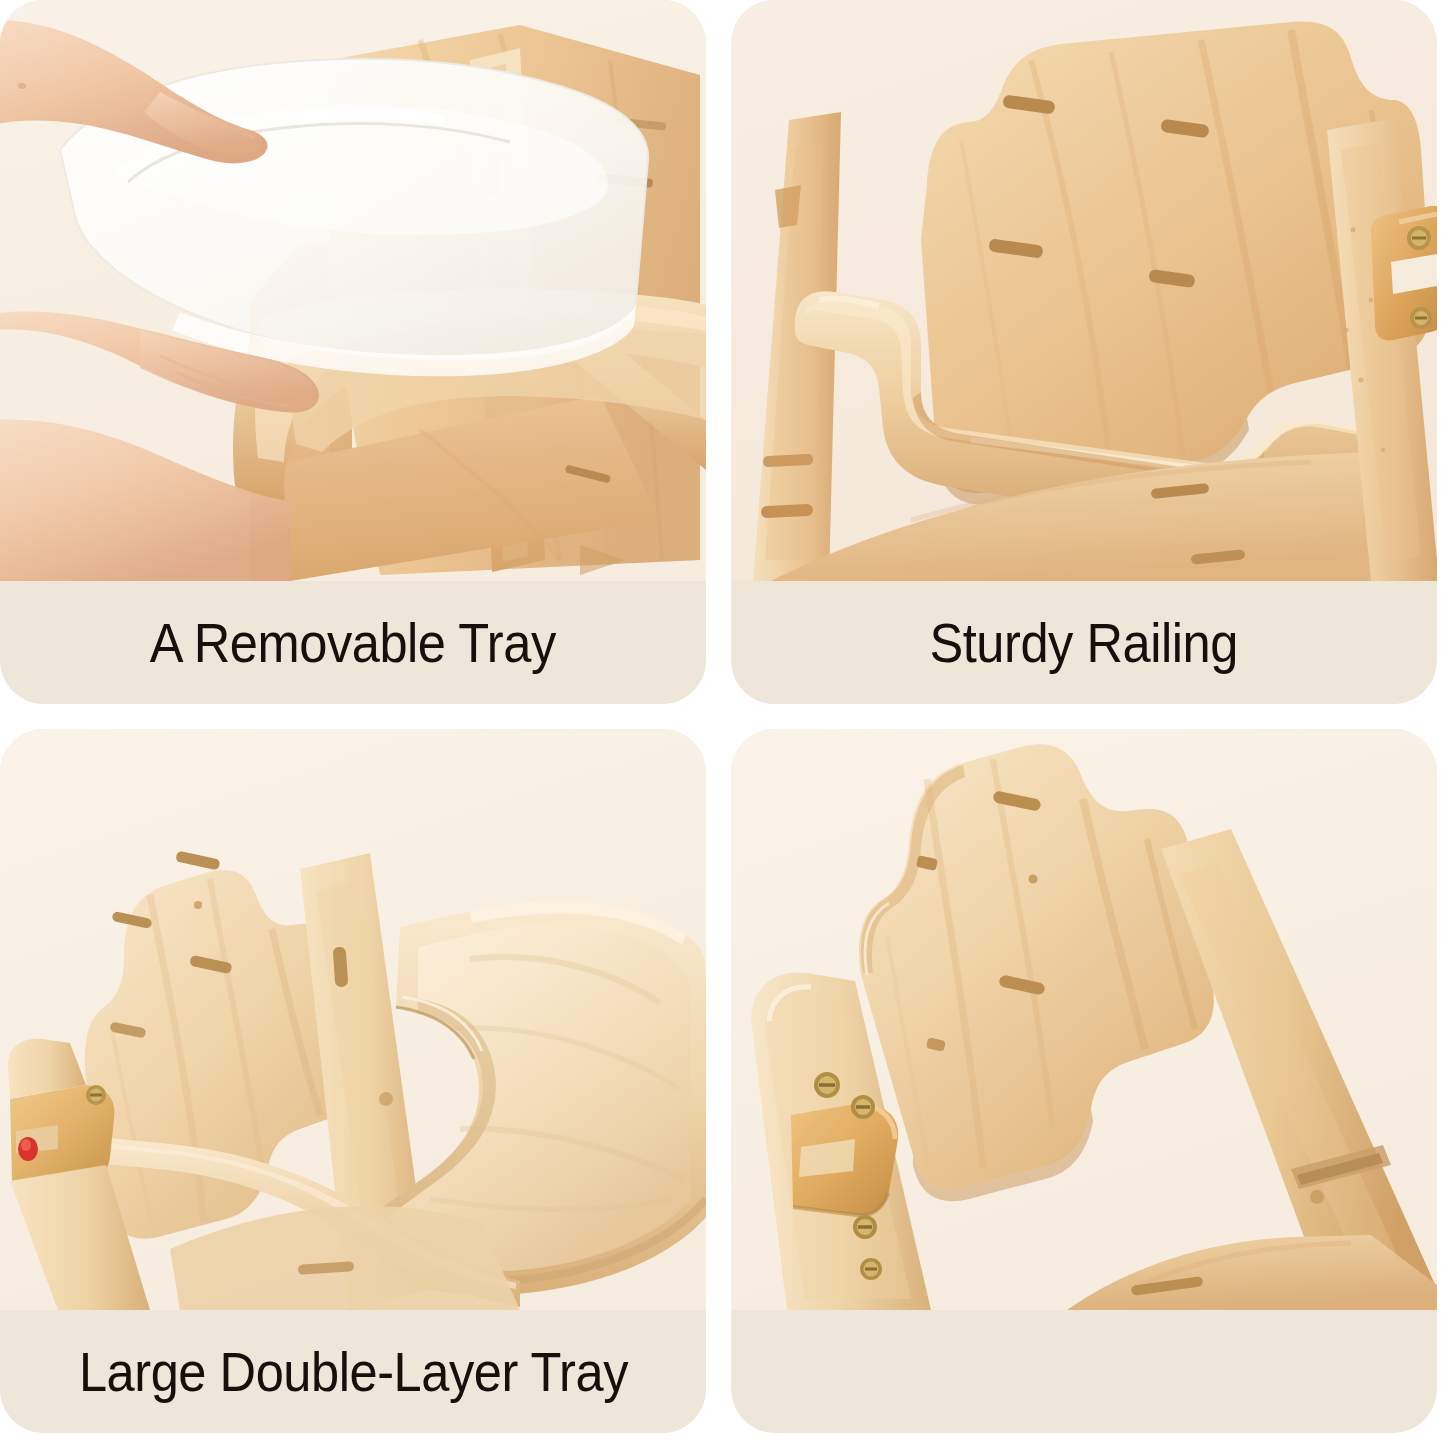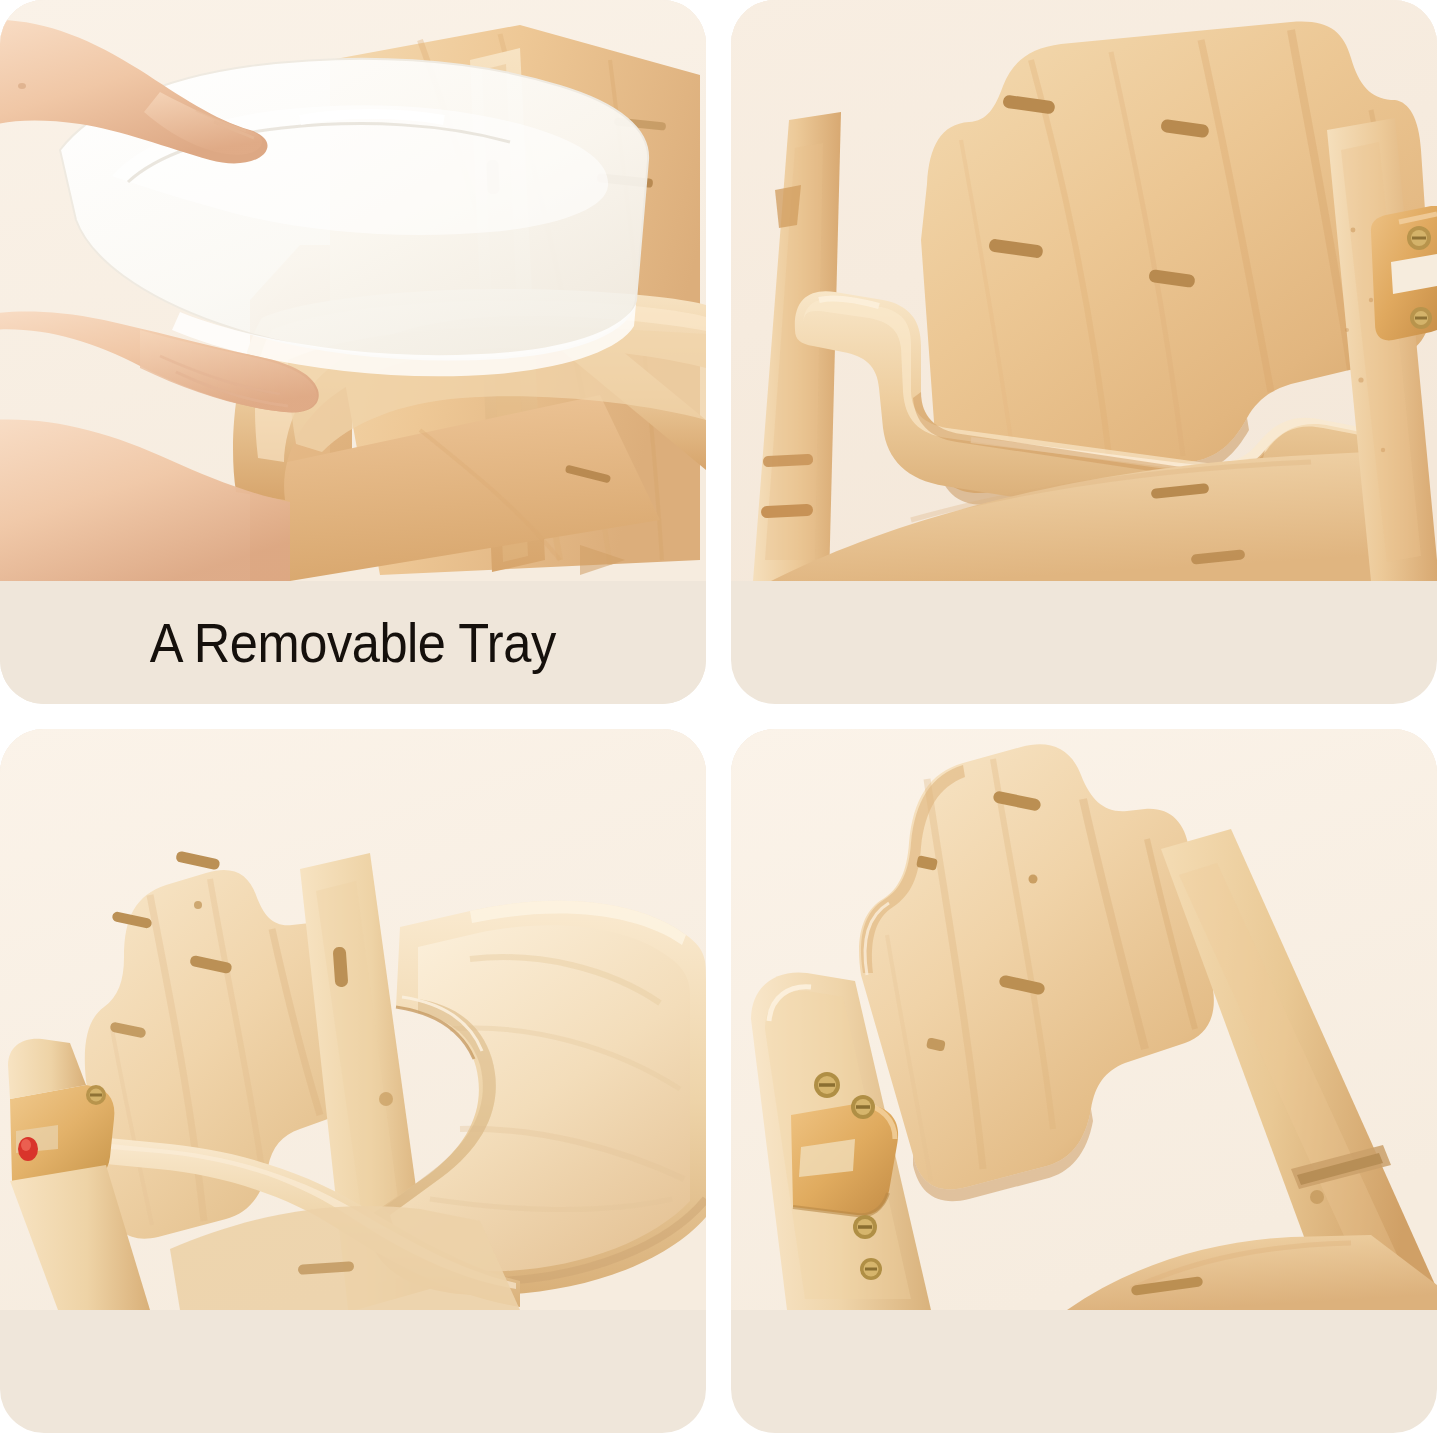--- a/index.html
+++ b/index.html
@@ -356,20 +356,23 @@
           <path d="M668 222 L706 214" stroke="#f3d1a2" stroke-width="5" opacity="0.8"></path>
           <circle cx="688" cy="238" r="12" fill="#b8944c"></circle>
           <circle cx="688" cy="238" r="8" fill="#d4b36a"></circle>
           <path d="M681 238 L695 238" stroke="#8f7235" stroke-width="3"></path>
           <circle cx="690" cy="318" r="11" fill="#b8944c"></circle>
           <circle cx="690" cy="318" r="7" fill="#d4b36a"></circle>
           <path d="M684 318 L696 318" stroke="#8f7235" stroke-width="3"></path>
         </g>
       </svg>
     </div>
+    <div class="caption">
+      <span>Sturdy Railing</span>
+    </div>
   </div>
 
   <div class="panel">
     <div class="photo">
       <svg viewBox="0 0 706 581" xmlns="http://www.w3.org/2000/svg">
         <defs>
           <linearGradient id="p3bg" x1="0" y1="0" x2="0.4" y2="1">
             <stop offset="0" stop-color="#fbf3e9"></stop>
               <stop offset="1" stop-color="#f6ecdf"></stop>
           </linearGradient>
@@ -515,20 +518,23 @@
           <circle cx="84" cy="468" r="6.5" fill="#d4b36a"></circle>
           <path d="M78 468 L90 468" stroke="#8f7235" stroke-width="3"></path>
         </g>
 
         <g>
           <path d="M8 336 C8 318 22 308 42 310 L70 314 L86 356 L10 370 Z" fill="url(#p3post)"></path>
           <path d="M10 452 L106 436 L150 581 L58 581 Z" fill="url(#p3post)"></path>
         </g>
       </svg>
     </div>
+    <div class="caption">
+      <span>Large Double-Layer Tray</span>
+    </div>
   </div>
 
   <div class="panel">
     <div class="photo">
       <svg viewBox="0 0 706 581" xmlns="http://www.w3.org/2000/svg">
         <defs>
           <linearGradient id="p4bg" x1="0" y1="0" x2="0.4" y2="1">
             <stop offset="0" stop-color="#fbf3e9"></stop>
               <stop offset="1" stop-color="#f6ecdf"></stop>
           </linearGradient>

